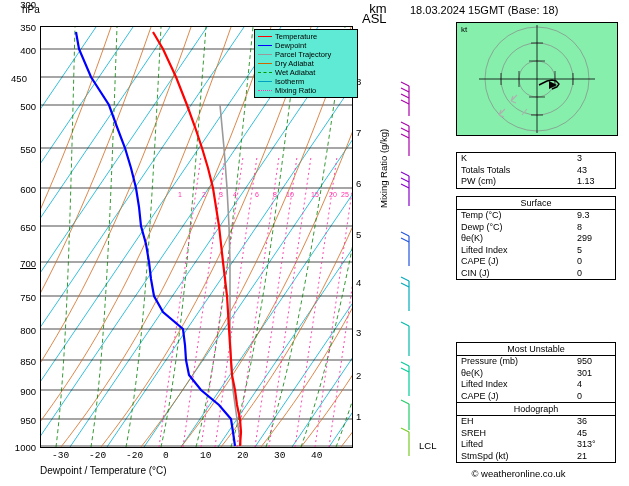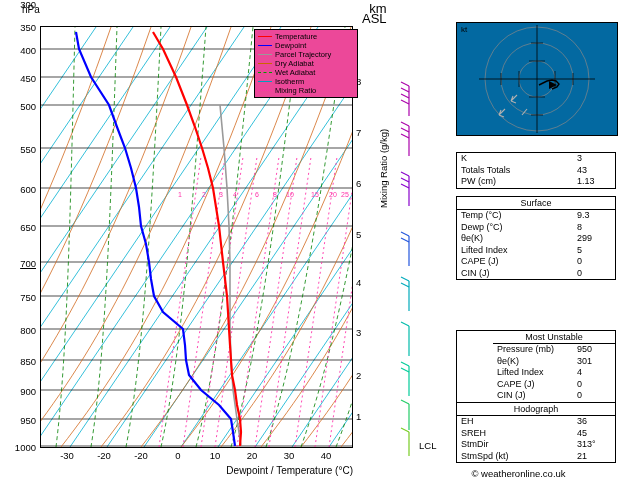--- a/index.html
+++ b/index.html
@@ -7,41 +7,41 @@
   #root{position:absolute;left:0;top:0;width:629px;height:462px;}
 
   
   .skewt{position:absolute;left:0;top:0;width:408px;height:486px;}
   .hpa-label{position:absolute;left:22px;top:4px;font-size:10px;color:#000;}
   .title{position:absolute;left:56px;top:4px;font-size:11px;color:#000;font-weight:bold;}
   .km-label{position:absolute;left:362px;top:4px;font-size:13px;color:#000;text-align:right;line-height:10px;}
   .plotbox{position:absolute;left:40px;top:26px;width:313px;height:422px;border:1px solid #000;box-sizing:border-box;background:#fff;overflow:hidden;}
   .plotsvg{position:absolute;left:0;top:0;}
   .ylab{position:absolute;font-size:9.5px;color:#000;text-align:right;width:34px;}
-  .xlab{position:absolute;font-size:9.5px;color:#000;text-align:center;width:30px;top:450px;}
-  .xtitle{position:absolute;top:465px;left:40px;width:313px;text-align:right;font-size:10px;color:#000;}
+  .xlab{position:absolute;font-size:9.5px;color:#000;text-align:left;width:30px;top:450px;font-family:Liberation Mono, monospace;}
+  .xtitle{position:absolute;top:465px;left:40px;width:313px;text-align:left;font-size:10px;color:#000;}
   .mixlab{position:absolute;left:378px;top:208px;font-size:9.5px;color:#000;transform:rotate(-90deg);transform-origin:left top;white-space:nowrap;}
   .kmtick{position:absolute;left:356px;font-size:9.5px;color:#000;}
   .lcl{position:absolute;left:380px;top:440px;font-size:9.5px;color:#000;padding-left:39px;}
-  .legend{position:absolute;left:254px;top:29px;width:96px;background:#ec4899;border:1px solid #000;padding:2px 3px;font-size:7.5px;line-height:9px;color:#000;}
+  .legend{position:absolute;left:254px;top:29px;width:96px;background:#5eead4;border:1px solid #000;padding:2px 3px;font-size:7.5px;line-height:9px;color:#000;}
   .legend .row{display:flex;align-items:center;gap:3px;height:9px;}
   .legend .sw{width:14px;height:0;border-top-width:1.4px;border-top-style:solid;}
 
   
   .rightcol{position:absolute;left:408px;top:0;width:221px;height:486px;}
   .rtitle{position:absolute;left:2px;top:4px;font-size:11px;color:#000;}
-  .hodobox{position:absolute;left:48px;top:22px;width:160px;height:112px;border:1px solid #000;background:#0369a1;overflow:hidden;}
+  .hodobox{position:absolute;left:48px;top:22px;width:160px;height:112px;border:1px solid #000;background:#86efac;overflow:hidden;}
   .kt{position:absolute;left:4px;top:2px;font-size:8px;color:#000;}
   .tbl{position:absolute;left:48px;width:160px;border:1px solid #000;background:#fff;box-sizing:border-box;font-size:9px;color:#000;}
   .tbl .hdr{text-align:center;font-size:9px;padding:1px 0;border-bottom:1px solid #000;}
   .tbl .r{display:flex;justify-content:space-between;padding:0 4px;line-height:11.5px;}
   .tbl .r .v{min-width:34px;text-align:left;}
   #t1{top:152px;}
   #t2{top:196px;}
-  #t3{top:330px;padding-left:36px;}
+  #t3{top:342px;}
   #t4{top:402px;}
   .credit{position:absolute;left:0;top:468px;width:221px;text-align:center;font-size:9.5px;color:#000;}
   .windbarbs{position:absolute;left:396px;top:26px;width:26px;height:430px;}
 </style>
 </head>
 <body>
 
 <div id="root">
 
   <div class="skewt">
@@ -53,21 +53,21 @@
     <div class="ylab" style="left:2px;top:415px;">950</div>
     <div class="ylab" style="left:2px;top:386px;">900</div>
     <div class="ylab" style="left:2px;top:356px;">850</div>
     <div class="ylab" style="left:2px;top:325px;">800</div>
     <div class="ylab" style="left:2px;top:292px;">750</div>
     <div class="ylab" style="left:2px;top:258px;text-decoration:underline;">700</div>
     <div class="ylab" style="left:2px;top:222px;">650</div>
     <div class="ylab" style="left:2px;top:184px;">600</div>
     <div class="ylab" style="left:2px;top:144px;">550</div>
     <div class="ylab" style="left:2px;top:101px;">500</div>
-    <div class="ylab" style="left:2px;top:73px;">450</div>
+    <div class="ylab" style="left:2px;top:73px;text-align:center;">450</div>
     <div class="ylab" style="left:2px;top:45px;">400</div>
     <div class="ylab" style="left:2px;top:22px;">350</div>
     <div class="ylab" style="left:2px;top:-1px;">300</div>
 
     <div class="kmtick" style="top:76px;">8</div>
     <div class="kmtick" style="top:127px;">7</div>
     <div class="kmtick" style="top:178px;">6</div>
     <div class="kmtick" style="top:229px;">5</div>
     <div class="kmtick" style="top:277px;">4</div>
     <div class="kmtick" style="top:327px;">3</div>
@@ -266,20 +266,21 @@
           <line x1="13" y1="378" x2="5" y2="374"></line>
       </g>
       <g stroke="#77cc22" stroke-width="1.2" fill="none">
         <line x1="13" y1="406" x2="13" y2="430"></line>
           <line x1="13" y1="406" x2="5" y2="402"></line>
       </g>
     </svg>
   </div>
 
   <div class="rightcol">
+    <div class="rtitle">18.03.2024  15GMT (Base: 18)</div>
 
     <div class="hodobox">
       <div class="kt">kt</div>
       <svg width="160" height="112" viewBox="0 0 160 112">
         <g stroke="#888888" stroke-width="0.7" fill="none">
           <circle cx="80" cy="56" r="18"></circle>
           <circle cx="80" cy="56" r="36"></circle>
           <circle cx="80" cy="56" r="52"></circle>
         </g>
         <g stroke="#000000" stroke-width="0.8">
@@ -377,21 +378,21 @@
       <div class="hdr">Hodograph</div>
       <div class="r">
           <span>EH</span>
           <span class="v">36</span>
         </div>
       <div class="r">
           <span>SREH</span>
           <span class="v">45</span>
         </div>
       <div class="r">
-          <span>StmDir</span>
+          <span>Lifted</span>
           <span class="v">313°</span>
         </div>
       <div class="r">
           <span>StmSpd (kt)</span>
           <span class="v">21</span>
         </div>
     </div>
 
     <div class="credit">© weatheronline.co.uk</div>
   </div>

